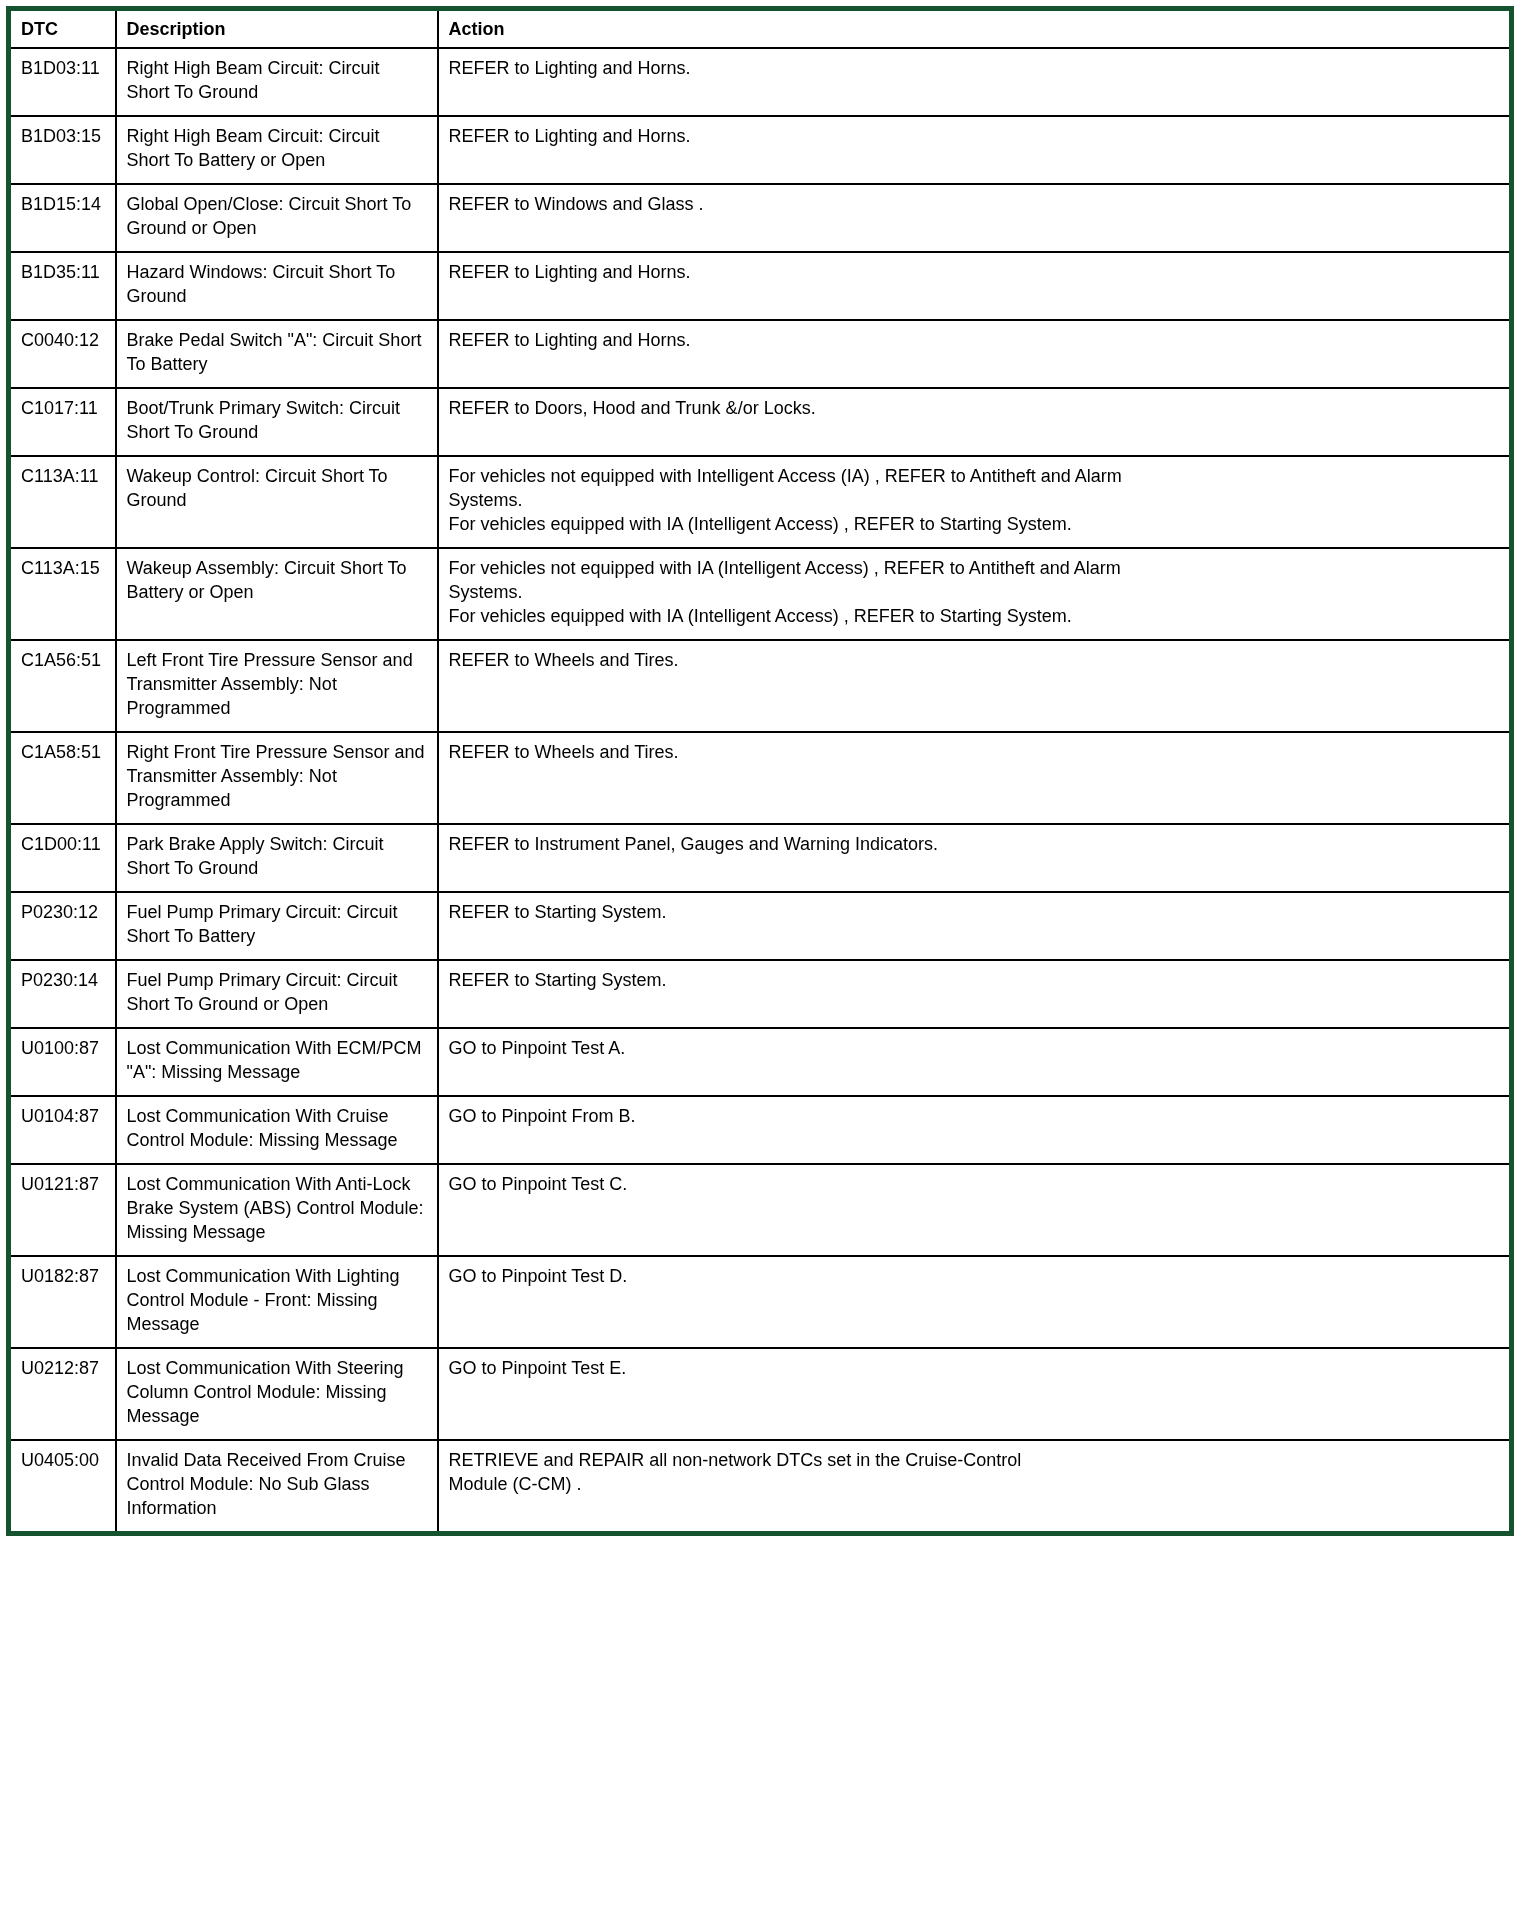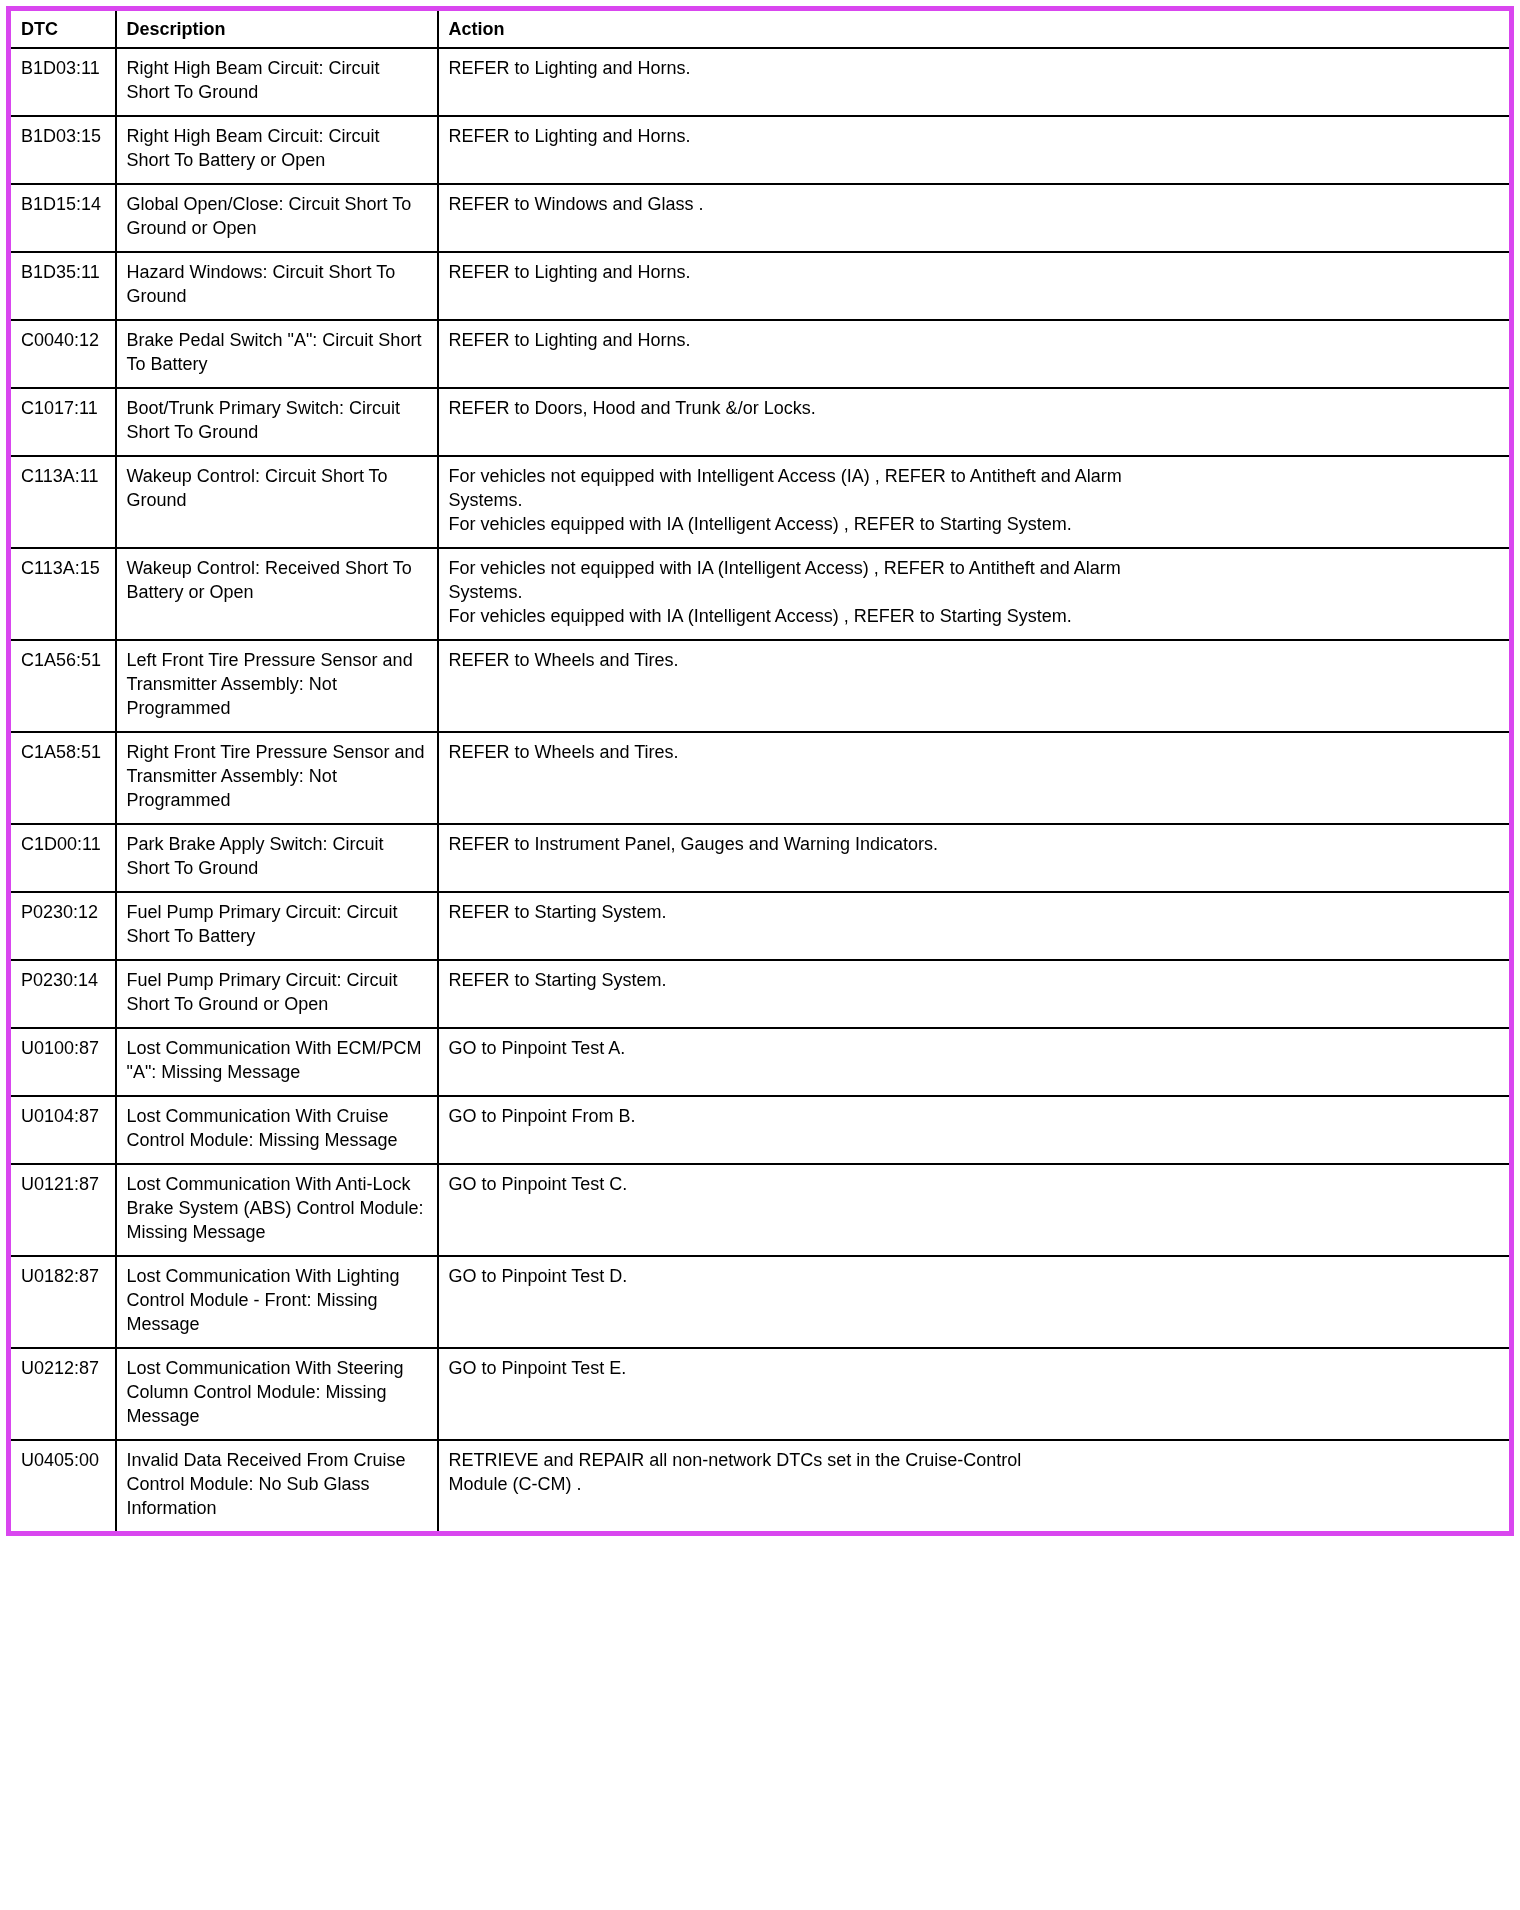--- a/index.html
+++ b/index.html
@@ -12,21 +12,21 @@
   .page {
     width: 1520px;
     min-height: 1910px;
     box-sizing: border-box;
     padding: 6px;
     background: #ffffff;
   }
   table.dtc-table {
     width: 100%;
     border-collapse: collapse;
-    border: 5px solid #d946ef;
+    border: 5px solid #14532d;
     table-layout: fixed;
   }
   table.dtc-table th,
   table.dtc-table td {
     border: 2px solid #000000;
     vertical-align: top;
     text-align: left;
     font-size: 18px;
     line-height: 24px;
     padding: 7px 10px 11px 10px;
@@ -93,21 +93,21 @@
         </tr>
         <tr>
           <td class="dtc">C113A:11</td>
           <td class="description">Wakeup Control: Circuit Short To Ground</td>
           <td class="action">For vehicles not equipped with Intelligent Access (IA) , REFER to Antitheft and Alarm
 Systems.
 For vehicles equipped with IA (Intelligent Access) ,  REFER to Starting System.</td>
         </tr>
         <tr>
           <td class="dtc">C113A:15</td>
-          <td class="description">Wakeup Control: Received Short To Battery or Open</td>
+          <td class="description">Wakeup Assembly: Circuit Short To Battery or Open</td>
           <td class="action">For vehicles not equipped with IA (Intelligent Access) , REFER to  Antitheft and Alarm
 Systems.
 For vehicles equipped with IA (Intelligent Access) , REFER to Starting System.</td>
         </tr>
         <tr>
           <td class="dtc">C1A56:51</td>
           <td class="description">Left Front Tire Pressure Sensor and Transmitter Assembly: Not Programmed</td>
           <td class="action">REFER to Wheels and Tires.</td>
         </tr>
         <tr>

